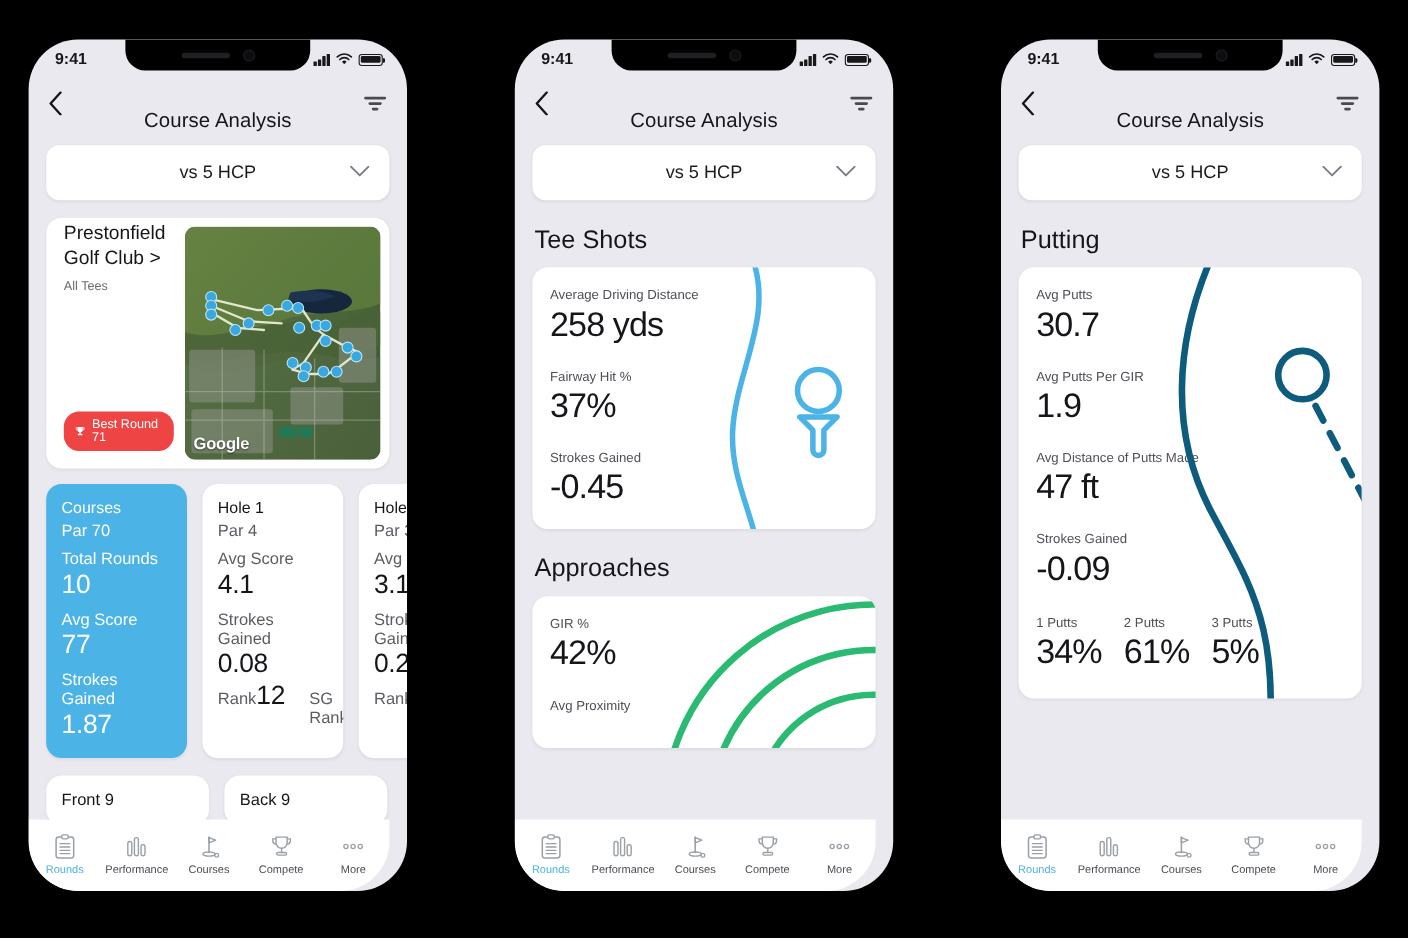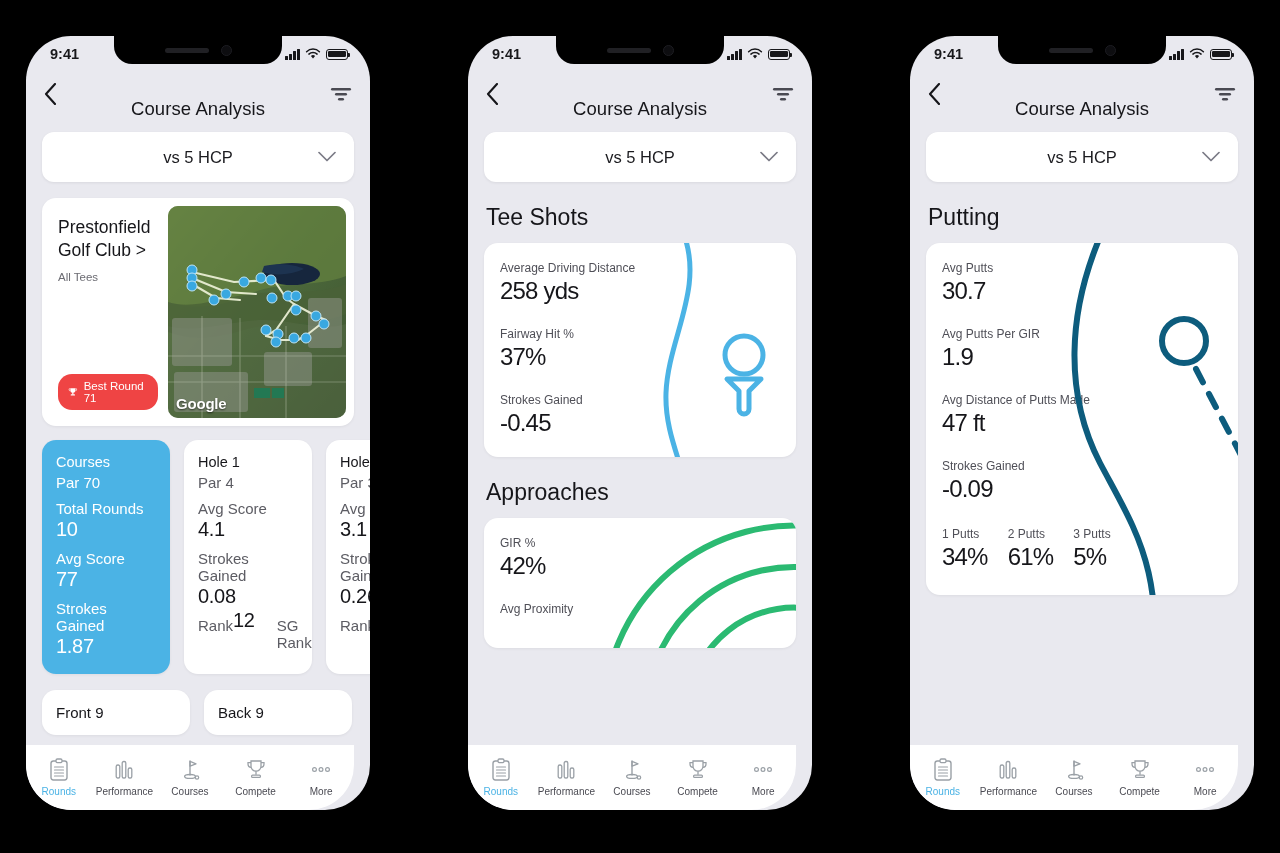--- a/index.html
+++ b/index.html
@@ -89,52 +89,52 @@
   .section-title { font-size:23px; color:#16161a; margin:22px 0 12px 18px; font-weight:normal; }
 
   .card {
     background:#fff; border-radius:14px;
     box-shadow: 0 1px 3px rgba(0,0,0,.06);
     position:relative; overflow:hidden;
   }
 
   
   .course-card { margin:16px 16px 0 16px; height:228px; display:flex; }
-  .course-left { flex:1; padding:18px 10px 16px 16px; display:flex; flex-direction:column; }
+  .course-left { flex:1; padding:2px 10px 16px 16px; display:flex; flex-direction:column; }
   .course-name { font-size:17.5px; line-height:1.32; color:#16161a; }
   .course-tees { font-size:11.5px; color:#6b6b72; margin-top:9px; }
   .best-badge {
     margin-top:auto; align-self:flex-start;
     background:#ef4444; color:#fff; border-radius:14px;
     padding:6px 13px 6px 10px; font-size:11.5px;
     display:flex; align-items:center; gap:6px; cursor:pointer;
   }
   .map-wrap { width:178px; margin:8px 8px 8px 0; border-radius:10px; overflow:hidden; position:relative; }
   .google-mark { position:absolute; left:8px; bottom:6px; font-size:15px; font-weight:bold; color:#fff; letter-spacing:-.2px; text-shadow:0 1px 2px rgba(0,0,0,.6); font-family:"Liberation Sans",sans-serif;text-align:center;}
 
   
   .holes-row { display:flex; gap:14px; margin:14px 0 0 16px; }
   .hole-card { width:128px; min-width:128px; border-radius:14px; padding:14px 14px 16px 14px; }
   .hole-card.accent { background:#4bb3e5; }
   .hole-card.accent .h-lbl, .hole-card.accent .h-val, .hole-card.accent .h-head { color:#fff; }
   .h-head { font-size:14.5px; color:#16161a; margin-bottom:4px; }
   .h-lbl { font-size:15px; color:#5c5c63; margin-top:9px; }
-  .h-val { font-size:20px; color:#16161a; margin-top:1px; letter-spacing:-.3px; }
+  .h-val { font-size:24px; color:#16161a; margin-top:1px; letter-spacing:-.3px; }
   .h-rank-row { display:flex; gap:22px; }
   .h-rank-row > div { display:flex; }
 
   
   .nine-row { display:flex; gap:14px; margin:16px 0 0 16px; }
   .nine-card { width:148px; min-width:148px; border-radius:14px; padding:14px; }
   .nine-head { font-size:15px; color:#16161a; }
 
   
   .stat-card { margin:0 16px; padding:18px 16px 20px 16px; }
   .stat-lbl { font-size:12px; color:#4f4f57; }
-  .stat-val { font-size:24px; color:#16161a; letter-spacing:-.8px; margin-top:2px; }
+  .stat-val { font-size:31px; color:#16161a; letter-spacing:-.8px; margin-top:2px; }
   .stat-block + .stat-block { margin-top:22px; }
   .stat-card .art { position:absolute; right:0; top:0; bottom:0; width:170px; pointer-events:none; }
 
   .putt-split { display:flex; gap:20px; margin-top:24px; }
   .putt-split > div { display:flex; flex-direction:column; }
 
   
   .tabbar {
     position:absolute; left:0; right:16px; bottom:0; height:65px;
     background:#fff; display:flex; align-items:center;

